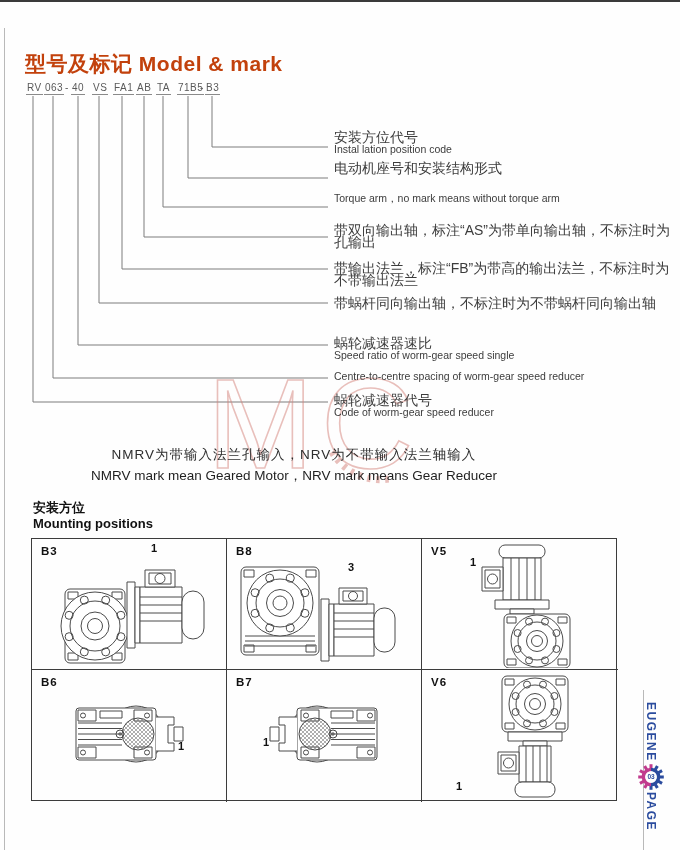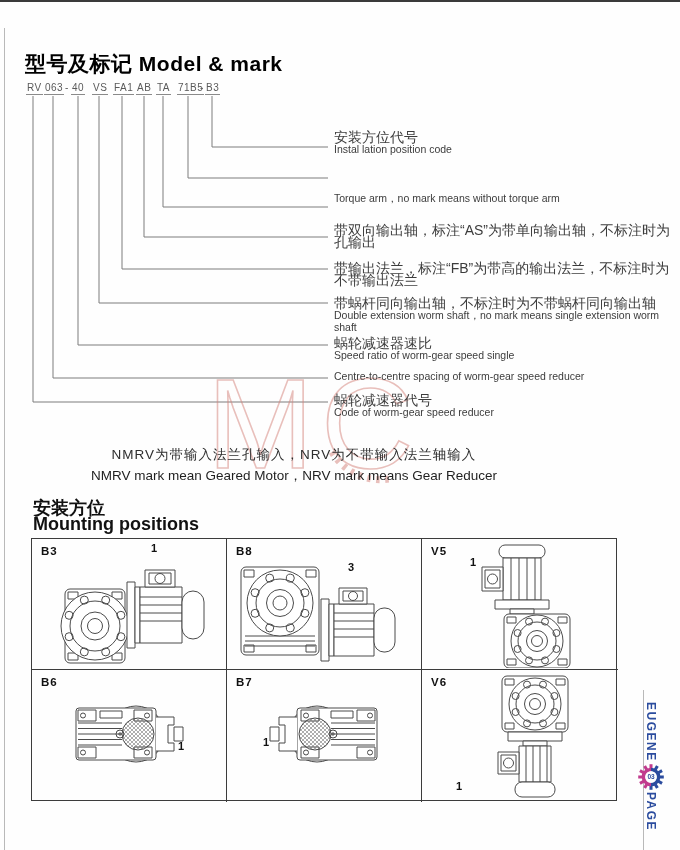--- a/index.html
+++ b/index.html
@@ -7,38 +7,38 @@
     width:680px;height:850px;position:relative;overflow:hidden;
     background:#fefefe;color:#2b2b2b;
     font-family:"Liberation Sans",sans-serif;
   }
   .abs{position:absolute}
   
   .top-rule{left:0;top:0;width:680px;height:2px;background:#3a3a3a}
   .left-rule{left:4px;top:28px;width:1px;height:822px;background:#b9b9b9}
   .right-rule{left:643px;top:690px;width:1px;height:160px;background:#b9b9b9}
   
-  .page-title{left:25px;top:50px;font-size:21px;font-weight:bold;letter-spacing:.5px;color:#000000}
+  .page-title{left:25px;top:50px;font-size:21px;font-weight:bold;letter-spacing:.5px;color:#c2410c}
   
   .code-token{top:82px;font-size:10px;font-weight:normal;color:#5a5a5a;letter-spacing:.5px}
   .code-token.u{border-bottom:1px solid #8a8a8a;padding:0 1px 1px 1px}
   
   .leads{left:0;top:0}
   
   .legend-item{left:334px;width:344px;line-height:12px}
   .legend-zh{font-size:14px;color:#3c3c3c}
   .legend-en{font-size:10.5px;color:#3c3c3c;white-space:pre-line}
   
   .wm{left:205px;top:350px;opacity:.5;pointer-events:none}
   
   .note{left:0;top:446px;width:588px;text-align:center}
   .note-zh{font-size:13.5px;color:#2e2e2e;letter-spacing:1px}
   .note-en{font-size:13.5px;color:#1f1f1f;margin-top:3px}
   
-  .mount-head{left:33px;top:500px;font-weight:bold;font-size:18px;line-height:16px;color:#111}
+  .mount-head{left:33px;top:500px;font-weight:bold;font-size:13px;line-height:16px;color:#111}
   
   .mtable{left:31px;top:538px;width:586px;height:263px;border:1.5px solid #3c3c3c;
           display:grid;grid-template-columns:195px 195px 196px;grid-template-rows:131px 132px;box-sizing:border-box}
   .mcell{position:relative;border-right:1.5px solid #3c3c3c;border-bottom:1.5px solid #3c3c3c;box-sizing:border-box}
   .mcell:nth-child(3n){border-right:none}
   .mcell:nth-child(n+4){border-bottom:none}
   .cell-label{position:absolute;left:9px;top:6px;font-size:11.5px;font-weight:bold;letter-spacing:1px;color:#111}
   .cell-num{position:absolute;font-size:11px;font-weight:bold;color:#111}
   .diag{position:absolute;left:0;top:0}
   .diag *{vector-effect:non-scaling-stroke}
@@ -88,33 +88,33 @@
     <text x="116" y="118" font-size="128" font-family="Liberation Sans, sans-serif">C</text>
     <path d="M127,102 A56,56 0 0 0 184,129" stroke-width="7" stroke-dasharray="3.5 5.5"></path>
   </g>
 </svg>
 
 <div class="abs legend-item" style="top:131px">
   <div class="legend-zh">安装方位代号</div>
   <div class="legend-en">Instal lation position code</div>
 </div>
 <div class="abs legend-item" style="top:162px">
+  <div class="legend-zh">电动机座号和安装结构形式</div>
 </div>
 <div class="abs legend-item" style="top:192px">
   <div class="legend-en">Torque arm，no mark means without torque arm</div>
 </div>
 <div class="abs legend-item" style="top:224px">
   <div class="legend-zh">带双向输出轴，标注“AS”为带单向输出轴，不标注时为孔输出</div>
 </div>
 <div class="abs legend-item" style="top:262px">
   <div class="legend-zh">带输出法兰，标注“FB”为带高的输出法兰，不标注时为不带输出法兰</div>
 </div>
 <div class="abs legend-item" style="top:297px">
   <div class="legend-zh">带蜗杆同向输出轴，不标注时为不带蜗杆同向输出轴</div>
-  <div class="legend-en">Double extension worm shaft，no mark means single extension worm shaft</div>
 </div>
 <div class="abs legend-item" style="top:337px">
   <div class="legend-zh">蜗轮减速器速比</div>
   <div class="legend-en">Speed ratio of worm-gear speed single</div>
 </div>
 <div class="abs legend-item" style="top:370px">
   <div class="legend-en">Centre-to-centre spacing of worm-gear speed reducer</div>
 </div>
 <div class="abs legend-item" style="top:394px">
   <div class="legend-zh">蜗轮减速器代号</div>

